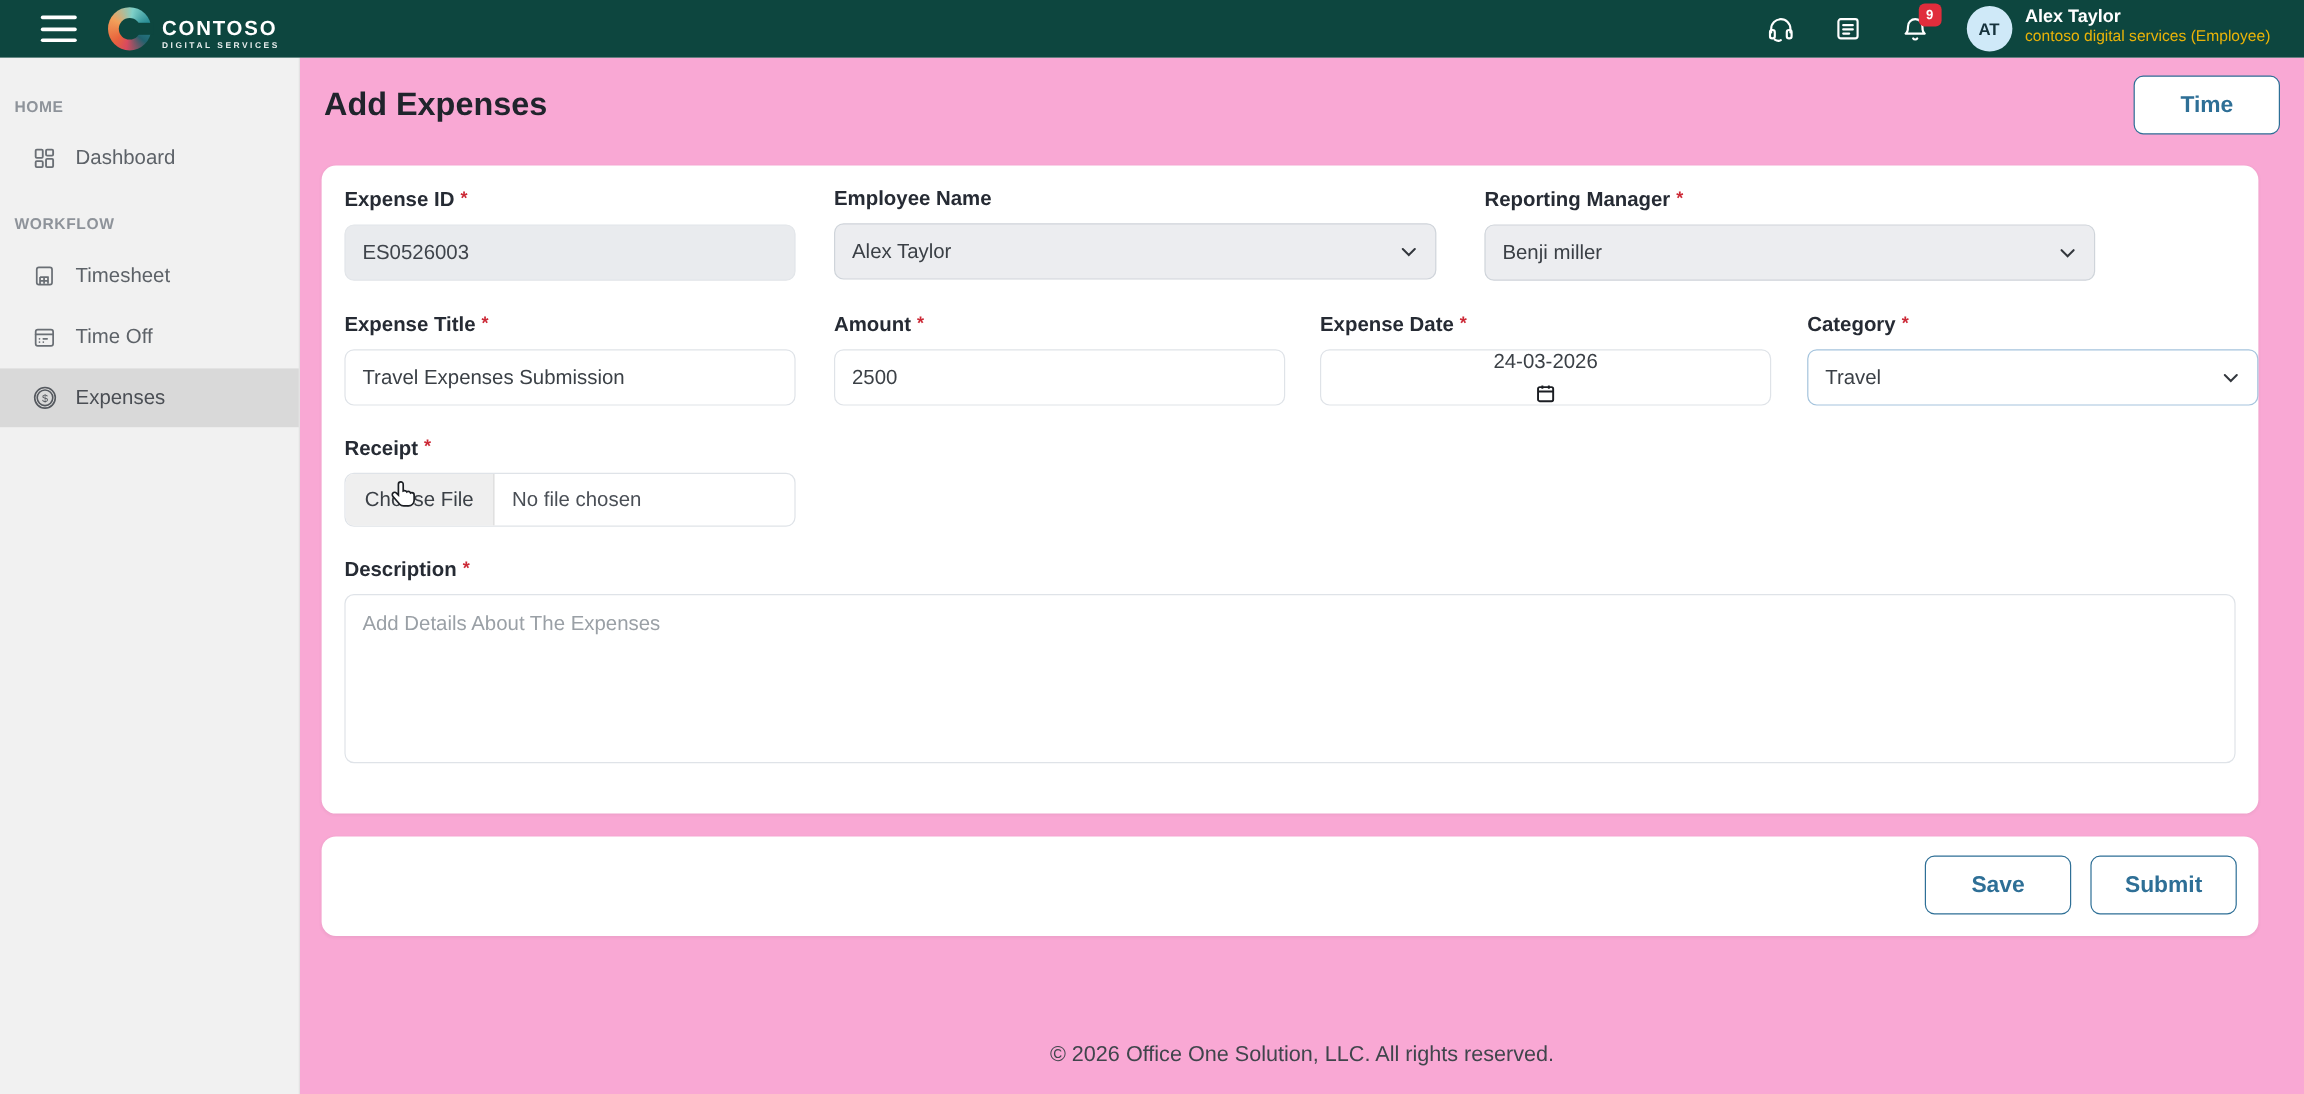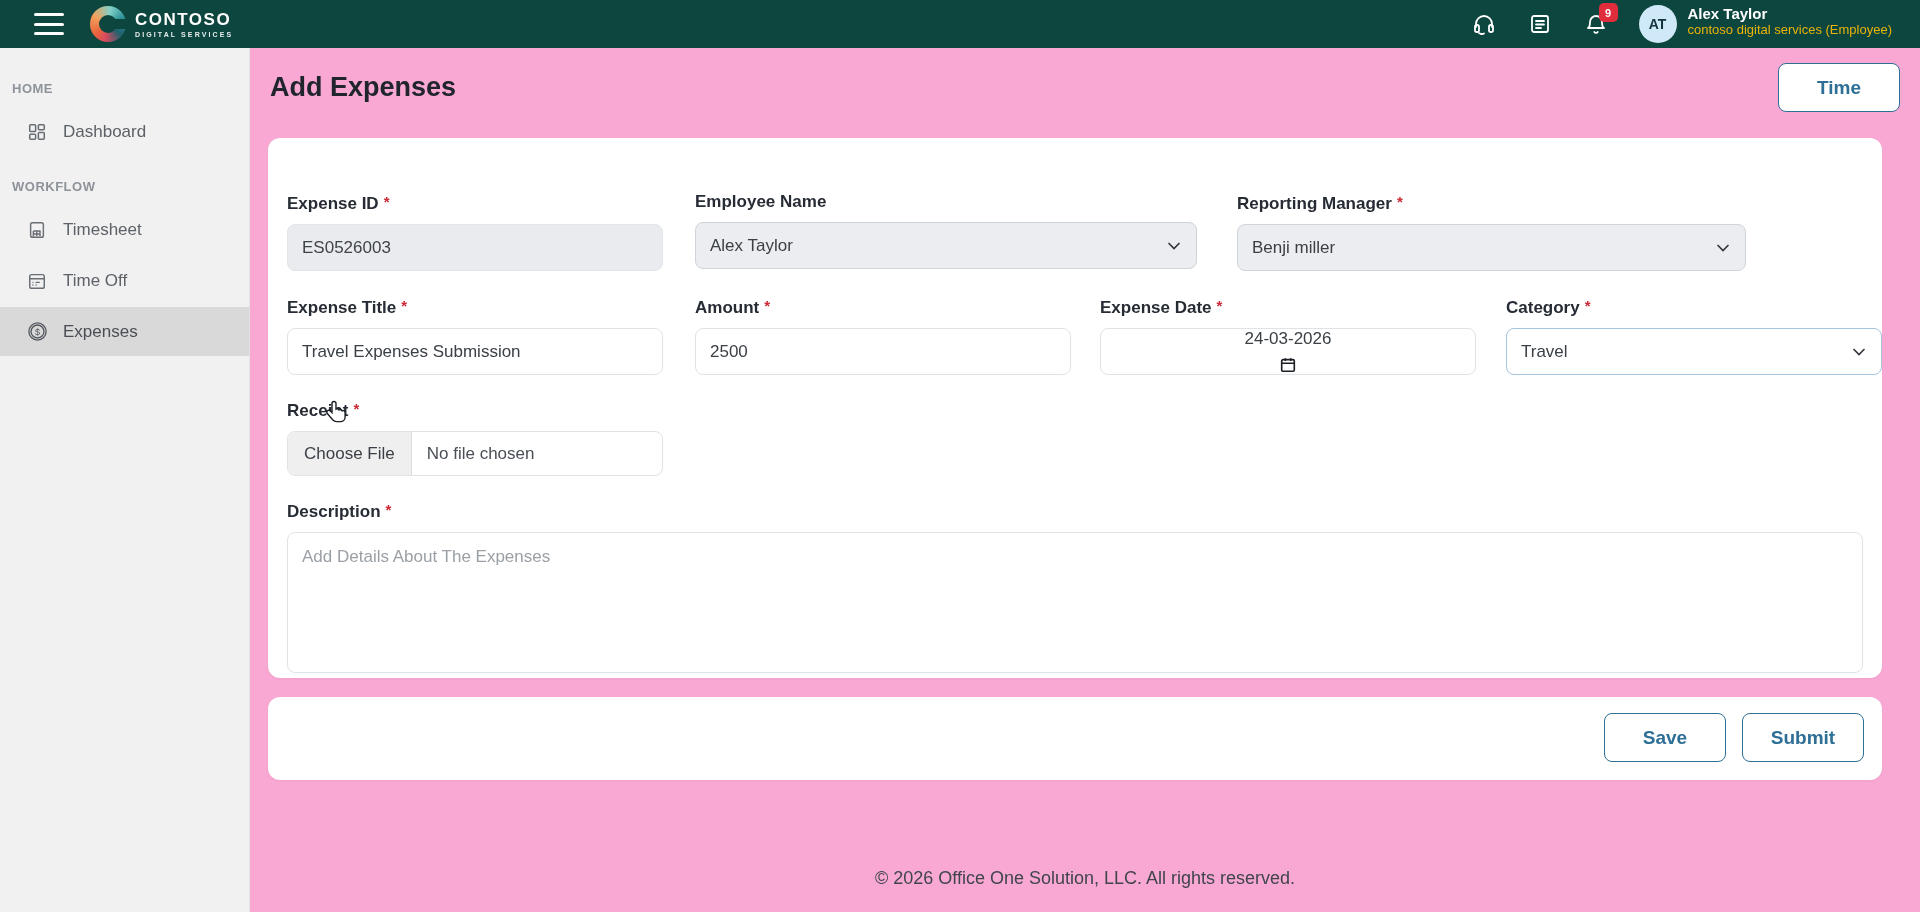--- a/index.html
+++ b/index.html
@@ -12,21 +12,21 @@
     color:#23272f;
   }
 
   
   .topbar {
     position:absolute; left:0; top:0; width:1920px; height:48px;
     background:#0d463f; display:flex; align-items:center; z-index:50;
   }
   .hamburger { width:30px; height:22px; margin-left:34px; display:flex; flex-direction:column; justify-content:space-between; cursor:pointer; }
   .hamburger span { display:block; height:3px; background:#ffffff; border-radius:2px; }
-  .brand { display:flex; align-items:center; margin-left:26px; gap:9px; }
+  .brand { display:flex; align-items:flex-end; margin-left:26px; gap:9px; }
   .logo-mark { position:relative; width:36px; height:36px; border-radius:50%;
     background:conic-gradient(from 230deg, #e8633c, #f2a05a 70deg, #7fd0c8 140deg, #2a8d95 200deg, #21626e 260deg, #d84a5f 320deg, #e8633c);
   }
   .logo-mark::before { content:""; position:absolute; left:9px; top:9px; width:18px; height:18px; border-radius:50%; background:#0d463f; }
   .logo-mark::after  { content:""; position:absolute; right:-2px; top:13px; width:13px; height:10px; background:#0d463f; }
   .brand-text .bname { color:#fff; font-size:17px; font-weight:bold; letter-spacing:1.5px; line-height:17px; }
   .brand-text .btag  { color:#e8eeee; font-size:7px; font-weight:bold; letter-spacing:2.1px; margin-top:3px; }
 
   .topbar-right { margin-left:auto; display:flex; align-items:center; gap:30px; margin-right:28px; }
   .tb-icon { width:26px; height:26px; position:relative; cursor:pointer; display:flex; align-items:center; justify-content:center; }
@@ -68,21 +68,21 @@
   .back-btn { position:absolute; right:20px; top:15px; width:122px; height:49px; }
 
   .card {
     position:absolute; left:18px; width:1614px; background:#ffffff;
     border-radius:12px; box-shadow:0 1px 3px rgba(0,0,0,.05);
   }
   .card.form-card { top:90px; height:540px; }
   .card.action-card { top:649px; height:83px; }
 
   .field { position:absolute; }
-  .flabel { font-size:17px; font-weight:bold; color:#262b34; margin-bottom:9px; line-height:23px;margin-top:36px; }
+  .flabel { font-size:17px; font-weight:bold; color:#262b34; margin-bottom:9px; line-height:23px; }
   .req { color:#cc2936; margin-left:5px; font-size:15px; vertical-align:2px; }
   .control {
     width:100%; height:47px; border:1px solid #dfe3e8; border-radius:8px;
     background:#fff; font-size:17px; color:#3b4046; padding:0 14px;
     font-family:"Liberation Sans", sans-serif;
     display:flex; align-items:center;
   }
   input.control { display:block; line-height:45px; }
   .control.disabled { background:#e9ebee; border-color:#e2e5e9; color:#3f444b; }
   .control.selectlike { background:#ecedf0; border-color:#cfd4da; justify-content:space-between; cursor:pointer; }

